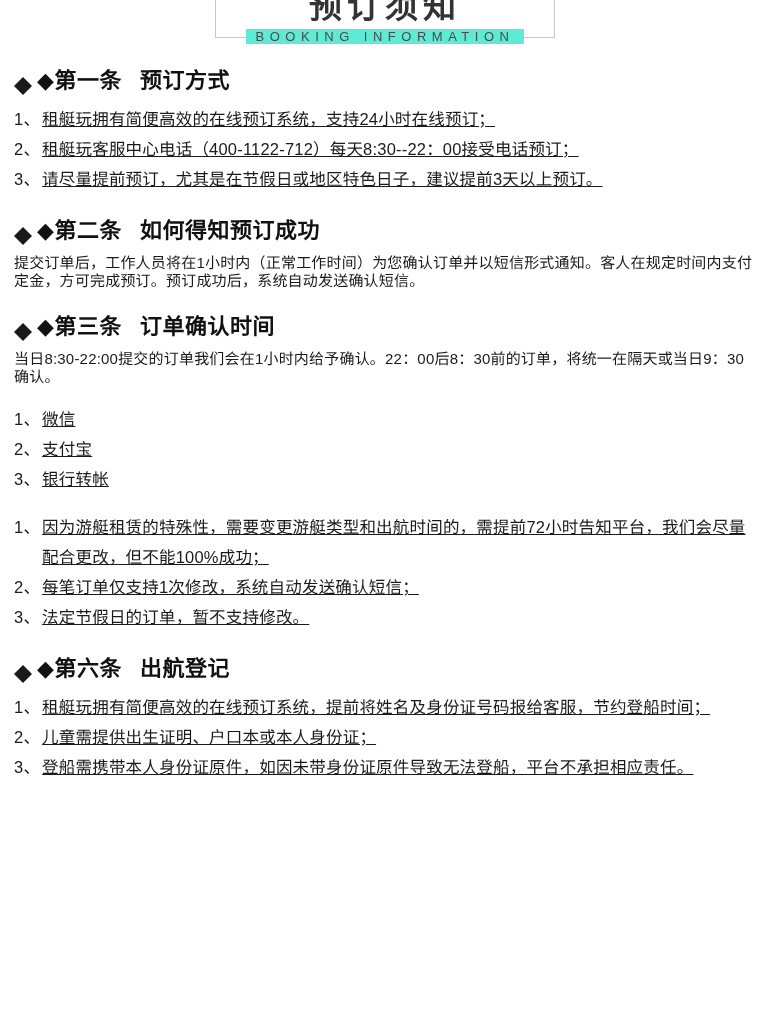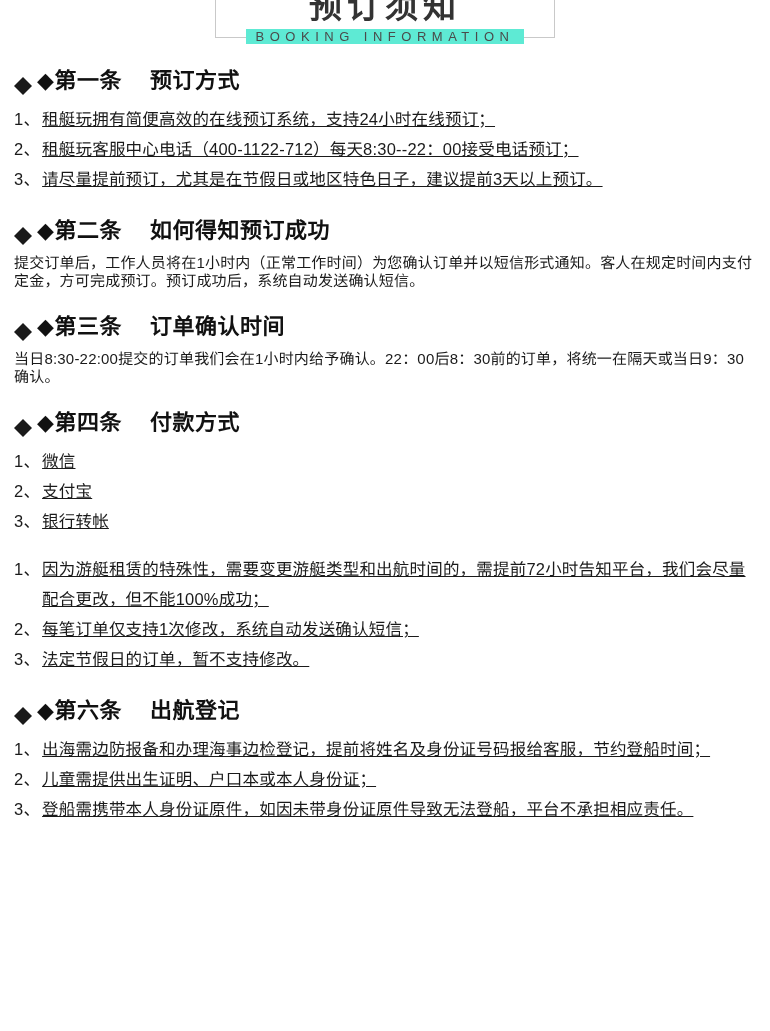--- a/index.html
+++ b/index.html
@@ -98,21 +98,21 @@
     content: "";
     position: absolute;
     left: -9px;
     top: 9px;
     width: 0;
     height: 0;
     border: 9px solid transparent;
     border-top-color: #1a1a1a;
   }
   .heading-no {
-    margin-right: 12px;
+    margin-right: 2px;
     white-space: nowrap;
   }
   .heading-text {
     white-space: nowrap;
     margin-left: 16px;
   }
 
   .para {
     font-size: 15px;
     line-height: 18px;
@@ -194,25 +194,20 @@
   <div class="section">
     <h2 class="section-heading">
       <span class="diamond-icon"></span>
       <span class="heading-no">◆第三条</span>
       <span class="heading-text">订单确认时间</span>
     </h2>
     <p class="para">当日8:30-22:00提交的订单我们会在1小时内给予确认。22：00后8：30前的订单，将统一在隔天或当日9：30确认。</p>
   </div>
 
   <div class="section">
-    <h2 class="section-heading">
-      <span class="diamond-icon"></span>
-      <span class="heading-no">◆第四条</span>
-      <span class="heading-text">付款方式</span>
-    </h2>
     <ul class="list">
       <li>
         <span class="li-no">1、</span>
         <span class="li-text">微信</span>
       </li>
       <li>
         <span class="li-no">2、</span>
         <span class="li-text">支付宝</span>
       </li>
       <li>
@@ -241,21 +236,21 @@
 
   <div class="section">
     <h2 class="section-heading">
       <span class="diamond-icon"></span>
       <span class="heading-no">◆第六条</span>
       <span class="heading-text">出航登记</span>
     </h2>
     <ul class="list">
       <li>
         <span class="li-no">1、</span>
-        <span class="li-text">出海需边防报备和办理海事边检登记，提前将姓名及身份证号码报给客服，节约登船时间；</span>
+        <span class="li-text">租艇玩拥有简便高效的在线预订系统，提前将姓名及身份证号码报给客服，节约登船时间；</span>
       </li>
       <li>
         <span class="li-no">2、</span>
         <span class="li-text">儿童需提供出生证明、户口本或本人身份证；</span>
       </li>
       <li>
         <span class="li-no">3、</span>
         <span class="li-text">登船需携带本人身份证原件，如因未带身份证原件导致无法登船，平台不承担相应责任。</span>
       </li>
     </ul>

